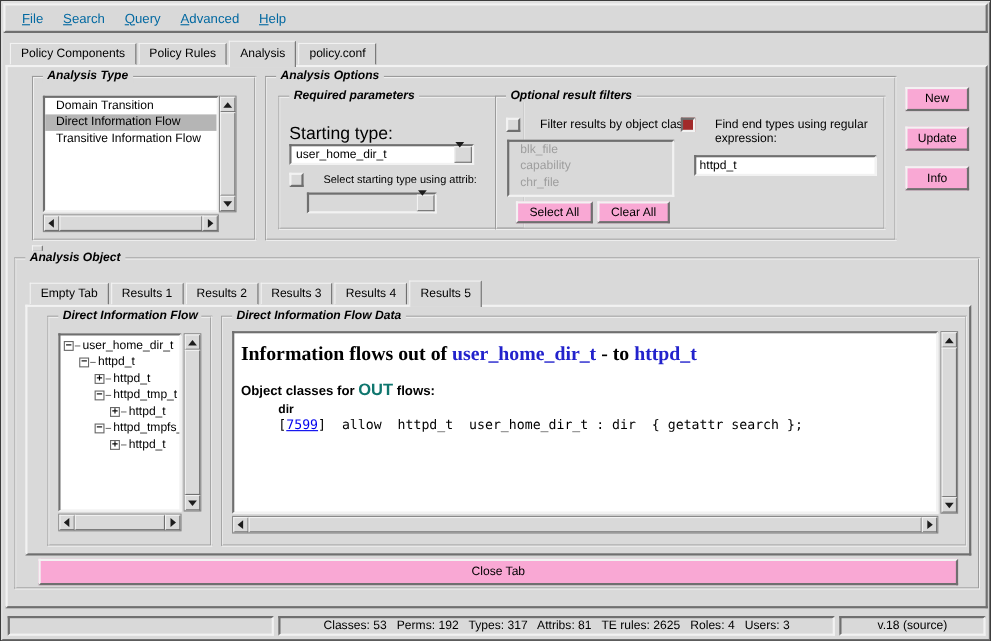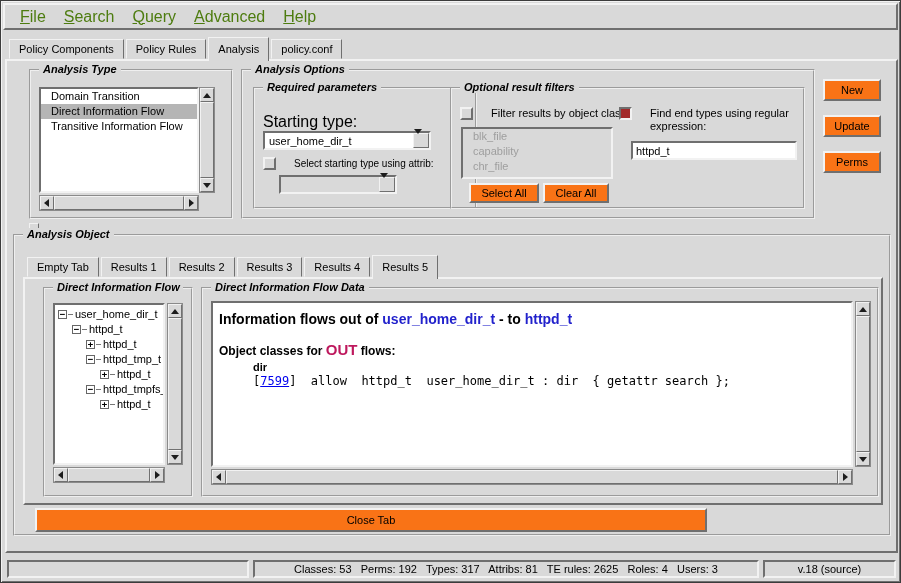--- a/index.html
+++ b/index.html
@@ -8,21 +8,21 @@
             border:1px solid #3c3c3c;
             box-shadow: inset 1px 1px 0 #f2f2f2, inset -1px -1px 0 #707070;
             overflow:hidden; }
 
   .raised { border:2px solid; border-color:#f2f2f2 #6f6f6f #6f6f6f #f2f2f2; background:#d9d9d9; }
 
   
   .menubar { position:absolute; top:2px; left:2px; width:895px; height:27px;
              border:2px solid; border-color:#f2f2f2 #6f6f6f #6f6f6f #f2f2f2;
              display:flex; align-items:center; padding-left:6px; }
-  .menu-item { font-size:16px; padding:3px 9px; color:#4d7c0f; cursor:default; white-space:nowrap; }
+  .menu-item { font-size:12px; padding:3px 9px; color:#0369a1; cursor:default; white-space:nowrap; }
 
   
   .tabbar { position:absolute; display:flex; align-items:flex-end; z-index:5; }
   .tab { height:20px; line-height:19px; padding:0 9px; font-size:11px; background:#d9d9d9;
          border:1px solid; border-color:#f2f2f2 #6f6f6f transparent #f2f2f2; margin-right:2px;
          white-space:nowrap; }
   .tab.active { height:24px; line-height:22px; margin-bottom:-2px; z-index:6;
                 border-bottom:none; }
 
   .page { position:absolute; left:4px; top:58px; width:893px; height:494px;
@@ -51,21 +51,21 @@
                 border:1px solid; border-color:#f2f2f2 #707070 #707070 #f2f2f2; }
   .sb-thumb-h { position:absolute; top:0; left:14px; right:14px; height:14px; background:#d9d9d9;
                 border:1px solid; border-color:#f2f2f2 #707070 #707070 #f2f2f2; }
   .tri { width:0; height:0; margin:4px auto 0; }
   .tri-up   { border-left:4px solid transparent; border-right:4px solid transparent; border-bottom:5px solid #1c1c1c; }
   .tri-down { border-left:4px solid transparent; border-right:4px solid transparent; border-top:5px solid #1c1c1c; }
   .tri-left  { border-top:4px solid transparent; border-bottom:4px solid transparent; border-right:5px solid #1c1c1c; margin:2px 0 0 3px; }
   .tri-right { border-top:4px solid transparent; border-bottom:4px solid transparent; border-left:5px solid #1c1c1c; margin:2px 0 0 4px; }
 
   
-  .btn { position:absolute; background:#f97316; border:2px solid; border-color:#f2f2f2 #6f6f6f #6f6f6f #f2f2f2;
+  .btn { position:absolute; background:#f9a8d4; border:2px solid; border-color:#f2f2f2 #6f6f6f #6f6f6f #f2f2f2;
          font-size:11px; text-align:left; display:flex; align-items:center; justify-content:center;
          cursor:default; white-space:nowrap; }
 
   
   .chk { display:inline-block; width:13px; height:13px; background:#d9d9d9; vertical-align:top;
          border:2px solid; border-color:#f2f2f2 #6f6f6f #6f6f6f #f2f2f2; flex:none; }
   .chk.checked { border-color:#6f6f6f #f2f2f2 #f2f2f2 #6f6f6f; background:#a22a2a; }
   .chkrow { position:absolute; display:flex; gap:18px; align-items:flex-start; }
   .chklabel { font-size:11px; line-height:13px; }
 
@@ -86,24 +86,24 @@
                overflow:hidden; padding-top:2px; }
   .tree-row { height:15px; line-height:15px; white-space:nowrap; display:flex; align-items:center; }
   .tbox { width:9px; height:9px; border:1px solid #666; background:#fff; flex:none;
           font:bold 9px/7px "DejaVu Sans Mono", monospace; text-align:center; color:#000; }
   .tdash { display:inline-block; width:5px; height:1px; border-top:1px solid #777; margin:0 2px 0 1px; flex:none; }
   .tlabel { font-size:11px; }
 
   
   .result-area { position:absolute; background:#fff; border:2px solid; border-color:#6f6f6f #f2f2f2 #f2f2f2 #6f6f6f;
                  overflow:hidden; padding:8px 6px; }
-  .headline { font-size:14px; font-weight:bold; color:#000; }
+  .headline { font-size:18px; font-weight:bold; color:#000;font-family:Liberation Serif, serif; }
   .blue { color:#2222cc; }
   .subhead { font-size:12px; font-weight:bold; margin-top:14px; }
-  .out-kw { font-size:15px; font-weight:bold; color:#be185d; }
+  .out-kw { font-size:15px; font-weight:bold; color:#0f766e; }
   .objclass { font-size:11px; font-weight:bold; margin:3px 0 0 34px; }
   .rule { font-family:"DejaVu Sans Mono", monospace; font-size:12px; margin:1px 0 0 34px; white-space:pre; }
   .rulelink { color:#0000ee; text-decoration:underline; cursor:pointer; }
 
   
   .statusbar { position:absolute; left:4px; top:556px; width:893px; height:24px; }
   .status-panel { position:absolute; top:3px; height:18px; border:2px solid;
                   border-color:#6f6f6f #f2f2f2 #f2f2f2 #6f6f6f;
                   font-size:11px; display:flex; align-items:center; justify-content:center; white-space:pre; }
 
@@ -196,21 +196,21 @@
         <div class="chkrow" style="left:167px;top:18px;width:178px;">
           <span class="chk checked"></span>
           <span class="chklabel">Find end types using regular expression:</span>
         </div>
         <input class="entry" style="left: 179px; top: 52px; width: 166px; height: 19px;" value="httpd_t">
       </div>
     </div>
 
     <div class="btn" style="left:816px;top:18px;width:58px;height:22px;">New</div>
     <div class="btn" style="left:816px;top:54px;width:58px;height:22px;">Update</div>
-    <div class="btn" style="left:816px;top:90px;width:58px;height:22px;">Perms</div>
+    <div class="btn" style="left:816px;top:90px;width:58px;height:22px;">Info</div>
 
     <div class="sash" style="left:22px;top:162px;"></div>
 
     <div class="gb" style="left:6px;top:173px;width:878px;height:302px;">
       <div class="gb-title">Analysis Object</div>
 
       <div class="tabbar" style="top:17px;left:12px;height:24px;">
         <div class="tab">Empty Tab</div>
         <div class="tab">Results 1</div>
         <div class="tab">Results 2</div>
@@ -306,21 +306,21 @@
                 <div class="tri tri-left"></div>
               </div>
             <div class="sb-thumb-h"></div>
             <div class="sb-btn sb-right">
                 <div class="tri tri-right"></div>
               </div>
           </div>
         </div>
       </div>
 
-      <div class="btn" style="left:20px;top:272px;width:672px;height:24px;">Close Tab</div>
+      <div class="btn" style="left:20px;top:272px;width:836px;height:24px;">Close Tab</div>
     </div>
   </div>
 
   <div class="statusbar">
     <div class="status-panel" style="left:2px;width:242px;"></div>
     <div class="status-panel" style="left:248px;width:506px;">Classes: 53   Perms: 192   Types: 317   Attribs: 81   TE rules: 2625   Roles: 4   Users: 3</div>
     <div class="status-panel" style="left:758px;width:133px;">v.18 (source)</div>
   </div>
 
 </div>

